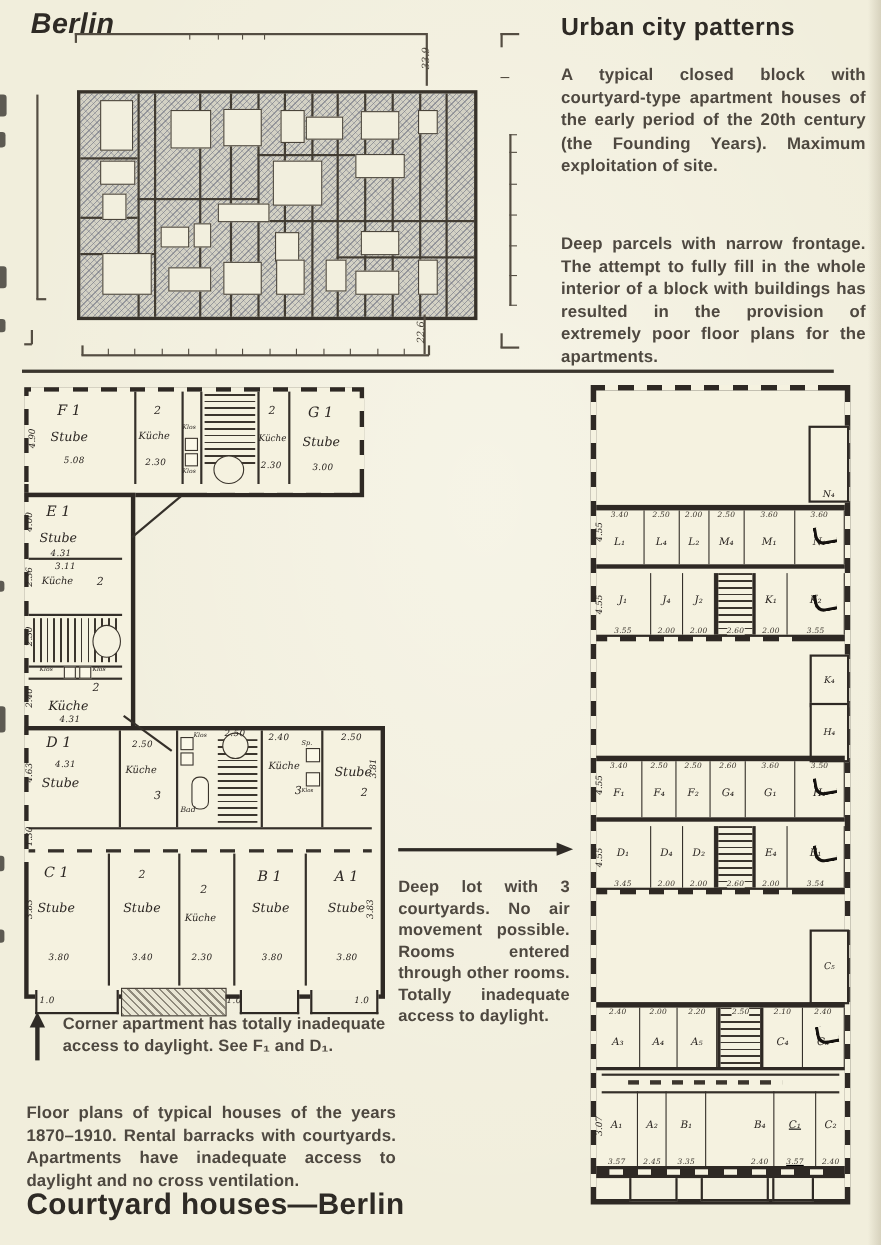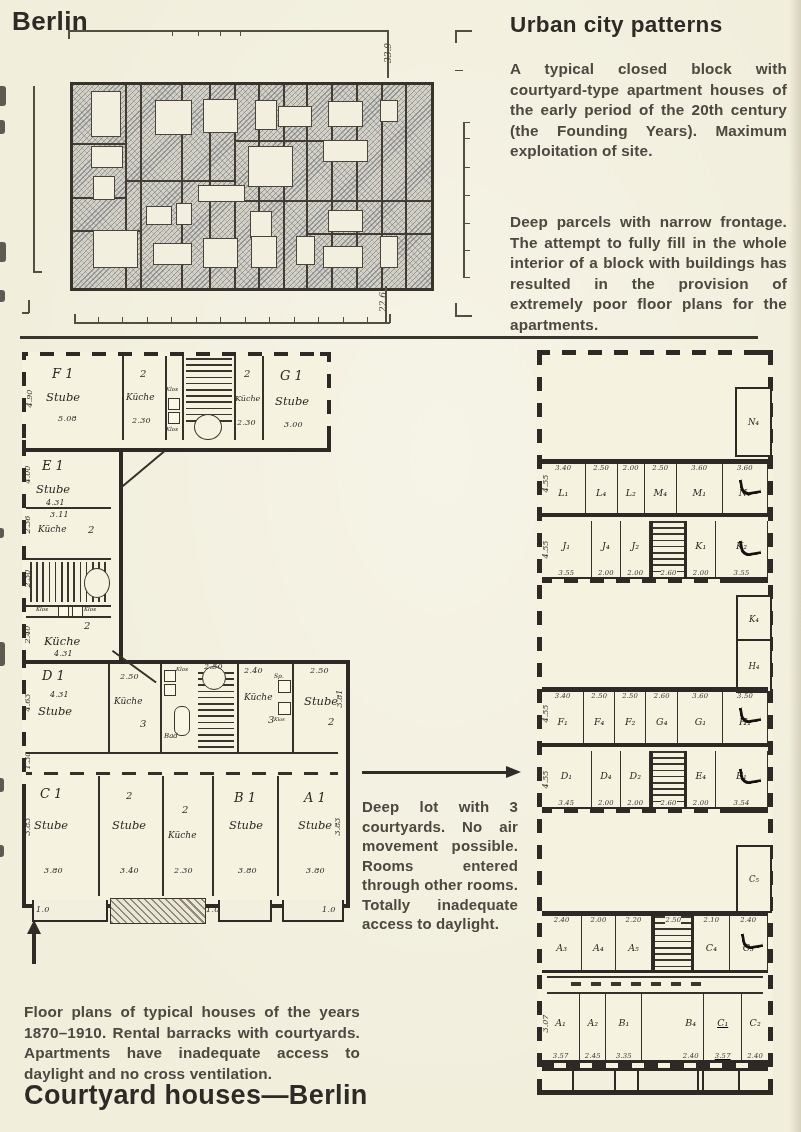--- a/index.html
+++ b/index.html
@@ -66,21 +66,21 @@
   <div class="gutter" style="top:86px;height:20px;width:6px;"></div>
   <div class="gutter" style="top:120px;height:14px;width:5px;"></div>
   <div class="gutter" style="top:242px;height:20px;width:6px;"></div>
   <div class="gutter" style="top:290px;height:12px;width:5px;"></div>
   <div class="gutter" style="top:528px;height:10px;width:4px;"></div>
   <div class="gutter" style="top:642px;height:24px;width:5px;"></div>
   <div class="gutter" style="top:778px;height:14px;width:4px;"></div>
   <div class="gutter" style="top:845px;height:12px;width:4px;"></div>
   <div class="edge-shade"></div>
 
-  <h1 class="h-main" style="left:12px;top:6px;">Berlin</h1>
+  <h1 class="h-main" style="left:28px;top:6px;font-style:italic;">Berlin</h1>
   <h2 class="h-main" style="left:510px;top:12px;font-size:22.5px;">Urban city patterns</h2>
   <p class="body-text" style="left:510px;top:59px;width:277px;">A typical closed block with courtyard-type apartment houses of the early period of the 20th century (the Founding Years). Maximum exploitation of site.</p>
   <p class="body-text" style="left:510px;top:212px;width:277px;">Deep parcels with narrow frontage. The attempt to fully fill in the whole interior of a block with buildings has resulted in the provision of extremely poor floor plans for the apartments.</p>
 
   <div class="blockplan">
     <i class="pv" style="left:52px;"></i>
     <i class="pv" style="left:67px;"></i>
     <i class="pv" style="left:108px;"></i>
     <i class="pv" style="left:136px;"></i>
     <i class="pv" style="left:161px;"></i>
@@ -305,21 +305,21 @@
     <span class="plan-text dim" style="left:184px;top:553px;">1.0</span>
     <span class="plan-text dim" style="left:300px;top:553px;">1.0</span>
   </div>
 
   <div class="rplan">
 
     <div class="winv" style="left:-5px;top:10px;height:720px;"></div>
     <div class="winv" style="left:226px;top:10px;height:720px;"></div>
     <div class="winh" style="left:8px;top:-5px;width:208px;"></div>
 
-    <div class="sideroom" style="left:193px;top:32px;width:33px;height:66px;">
+    <div class="sideroom" style="left:193px;top:32px;width:33px;height:66px;align-items:flex-end;">
         <span>N₄</span>
       </div>
 
     <div class="winh" style="left:10px;top:99px;width:180px;"></div>
     <div class="rrow dimtop" style="top:104px;height:58px;border-top:5px solid #2e2924;border-bottom:4px solid #2e2924;">
       <div class="rc" style="width:19.3%;">
           <span class="rdim">3.40</span>
           <span class="rid">L₁</span>
         </div>
       <div class="rc" style="width:14.2%;">
@@ -514,17 +514,18 @@
     <div class="balc" style="left:95px;top:716px;width:58px;height:19px;"></div>
     <div class="balc" style="left:160px;top:716px;width:34px;height:19px;"></div>
   </div>
 
   <div class="arrow-line" style="left:362px;top:771px;width:148px;height:2.5px;"></div>
   <div class="arrow-head-r" style="left:506px;top:766px;"></div>
   <p class="body-text" style="left:362px;top:797px;width:156px;font-size:15px;line-height:19.5px;">Deep lot with 3 courtyards. No air movement possible. Rooms entered through other rooms. Totally inadequate access to daylight.</p>
 
   <div class="arrow-line" style="left:32px;top:932px;width:4px;height:32px;"></div>
   <div class="arrow-head-u" style="left:27px;top:920px;"></div>
+  <p class="body-text" style="left:57px;top:921px;width:294px;font-size:15px;line-height:20px;text-align:left;">Corner apartment has totally inadequate access to daylight. See F₁ and D₁.</p>
 
   <p class="body-text" style="left:24px;top:1002px;width:336px;">Floor plans of typical houses of the years 1870–1910. Rental barracks with courtyards. Apartments have inadequate access to daylight and no cross ventilation.</p>
   <h2 class="h-main" style="left:24px;top:1080px;font-size:27px;">Courtyard houses—Berlin</h2>
 
 </div>
 
 </body></html>

